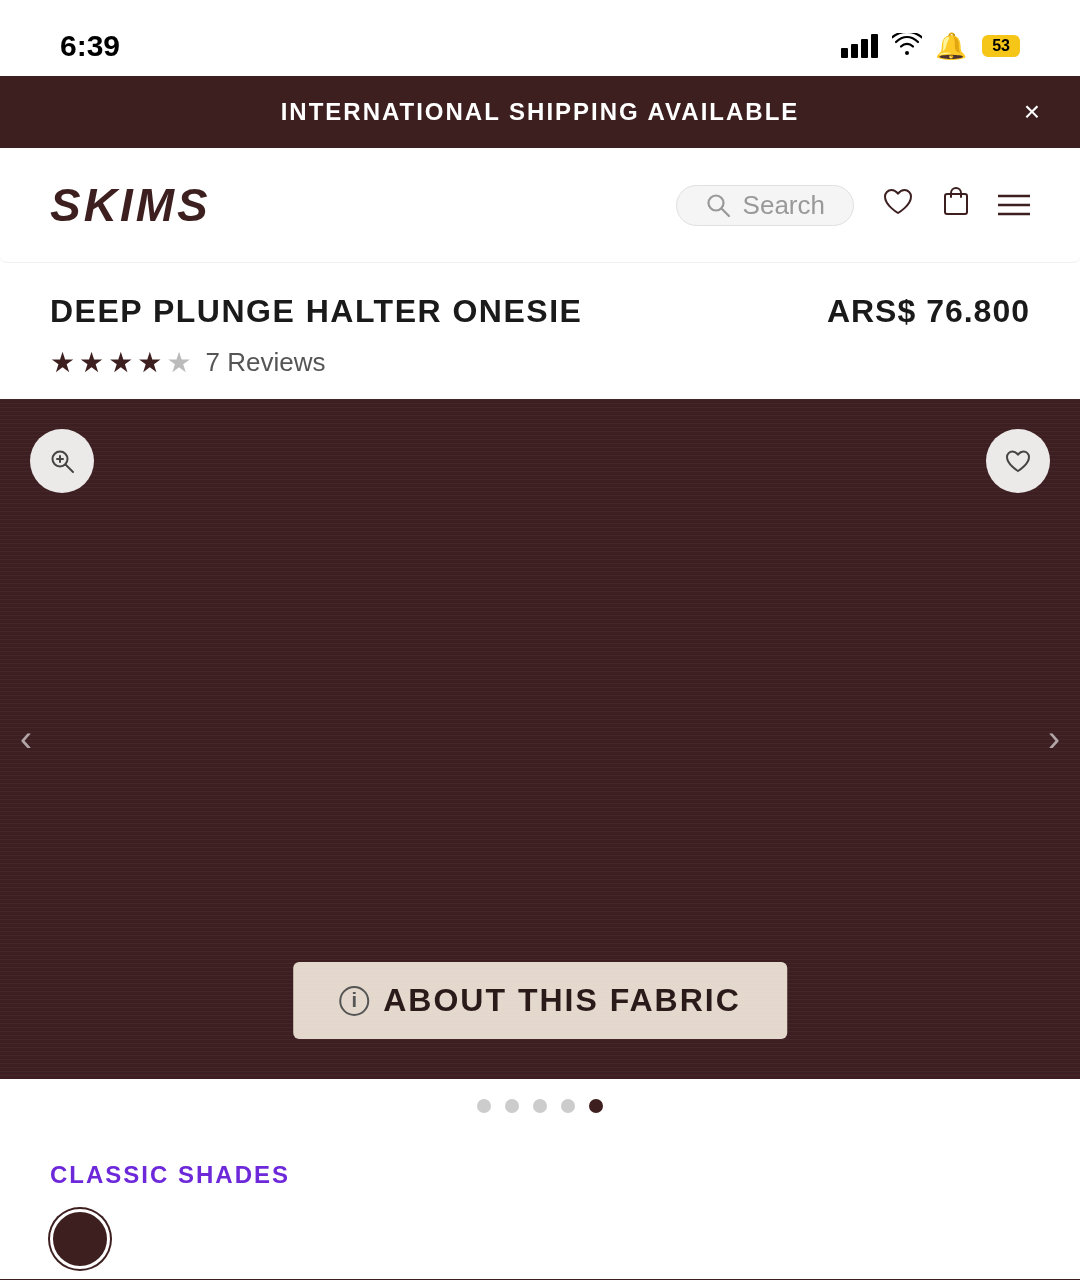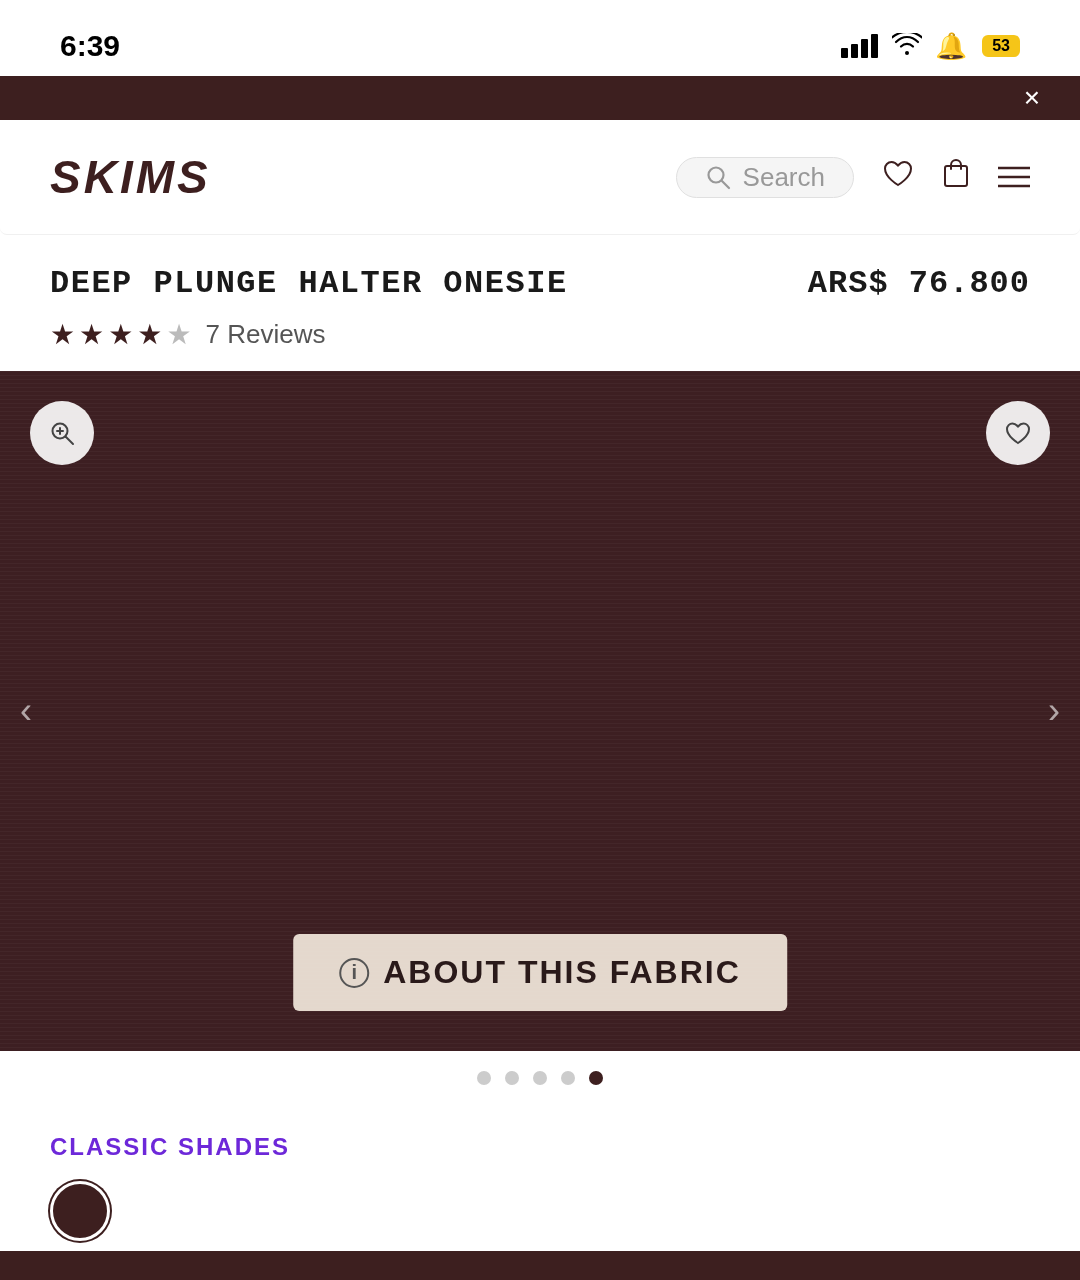--- a/index.html
+++ b/index.html
@@ -134,21 +134,20 @@
       cursor: pointer;
     }
 
     
     .product-info {
       width: 100%;
       padding: 30px 50px 16px;
       display: flex;
       align-items: flex-start;
       justify-content: space-between;
-      font-family: Liberation Mono, monospace;
     }
     .product-title {
       font-size: 32px;
       font-weight: 700;
       color: #1a1a1a;
       letter-spacing: 1.5px;
       text-transform: uppercase;
     }
     .product-price {
       font-size: 32px;
@@ -355,20 +354,21 @@
       </svg>
     </span>
     <span class="bell-icon">🔔</span>
     <div class="battery-badge">
       <span>53</span>
     </div>
   </div>
 </div>
 
 <div class="announcement-banner">
+  <span class="announcement-text">INTERNATIONAL SHIPPING AVAILABLE</span>
   <span class="banner-close">×</span>
 </div>
 
 <div class="header-nav">
   <span class="logo-text">SKIMS</span>
   <div class="nav-right">
     <div class="search-pill">
       <svg width="26" height="26" viewBox="0 0 26 26" fill="none">
         <circle cx="11" cy="11" r="7.5" stroke="#999" stroke-width="2.2"></circle>
         <line x1="17" y1="17" x2="24" y2="24" stroke="#999" stroke-width="2.2" stroke-linecap="round"></line>

